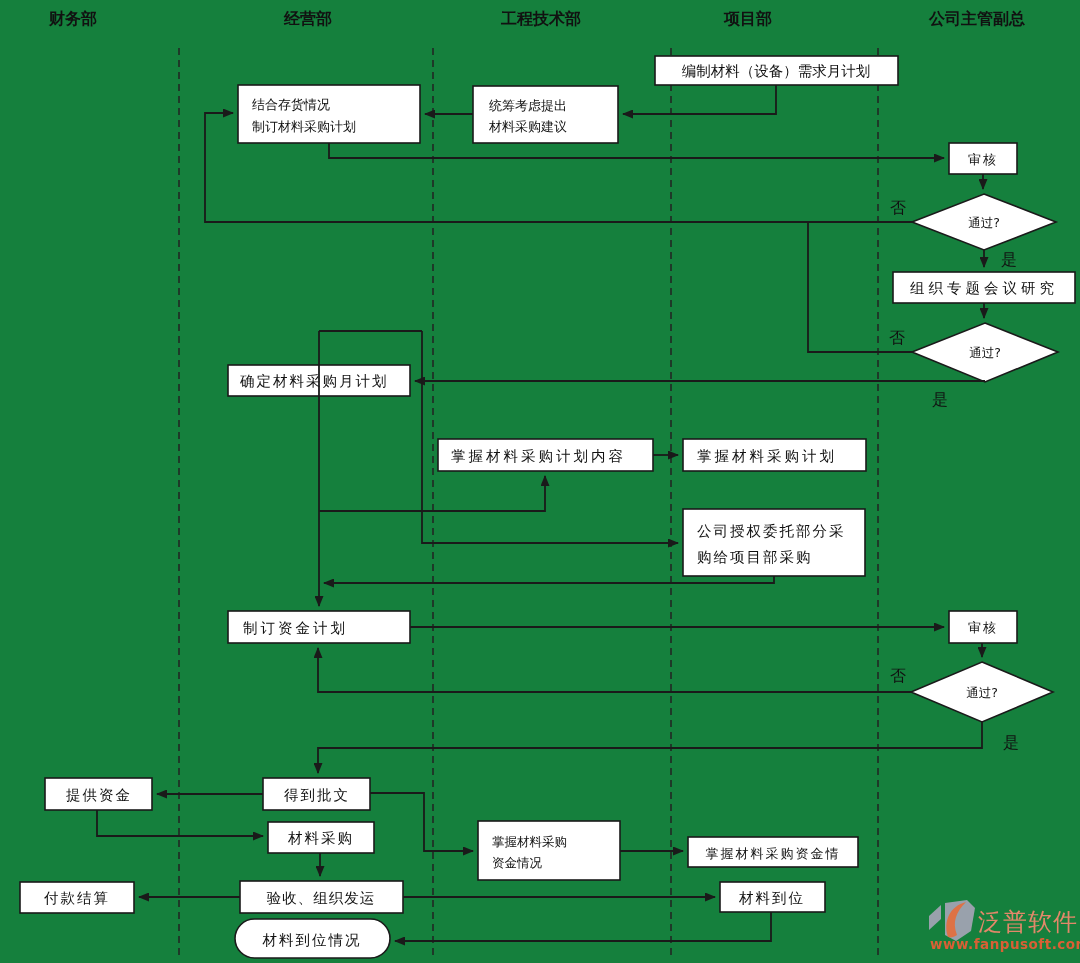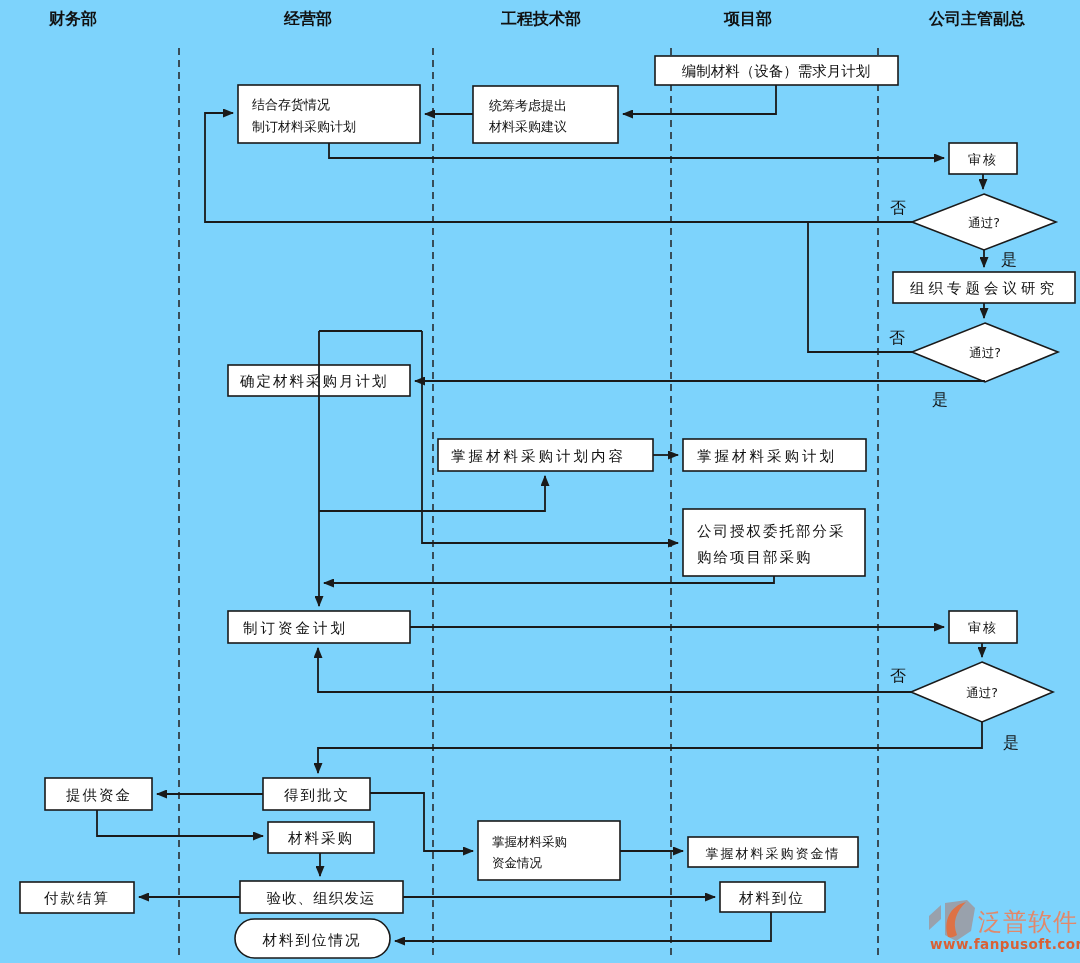--- a/index.html
+++ b/index.html
@@ -1,16 +1,16 @@
 <!DOCTYPE html>
 <html><head>
 <meta charset="utf-8">
 <style>
   html,body{margin:0;padding:0;background:#ffffff;}
-  .stage{position:relative;width:1080px;height:963px;background:#7dd3fc;overflow:hidden;}
+  .stage{position:relative;width:1080px;height:963px;background:#15803d;overflow:hidden;}
   svg{font-family:"DejaVu Sans",sans-serif;}
   .lane-header{font-size:16px;font-weight:bold;fill:#111;}
   .lane-divider{stroke:#222;stroke-width:1.5;stroke-dasharray:7 5;fill:none;}
   .box{fill:#ffffff;stroke:#1a1a1a;stroke-width:1.6;}
   .edge{fill:none;stroke:#1a1a1a;stroke-width:1.8;}
   .lbl{fill:#111;font-size:14.5px;}
   .lbl-s{fill:#111;font-size:13px;}
   .lbl-xs{fill:#111;font-size:12.5px;}
   .yn{fill:#111;font-size:16px;}
   .wm-brand{font-size:24px;letter-spacing:1px;}

